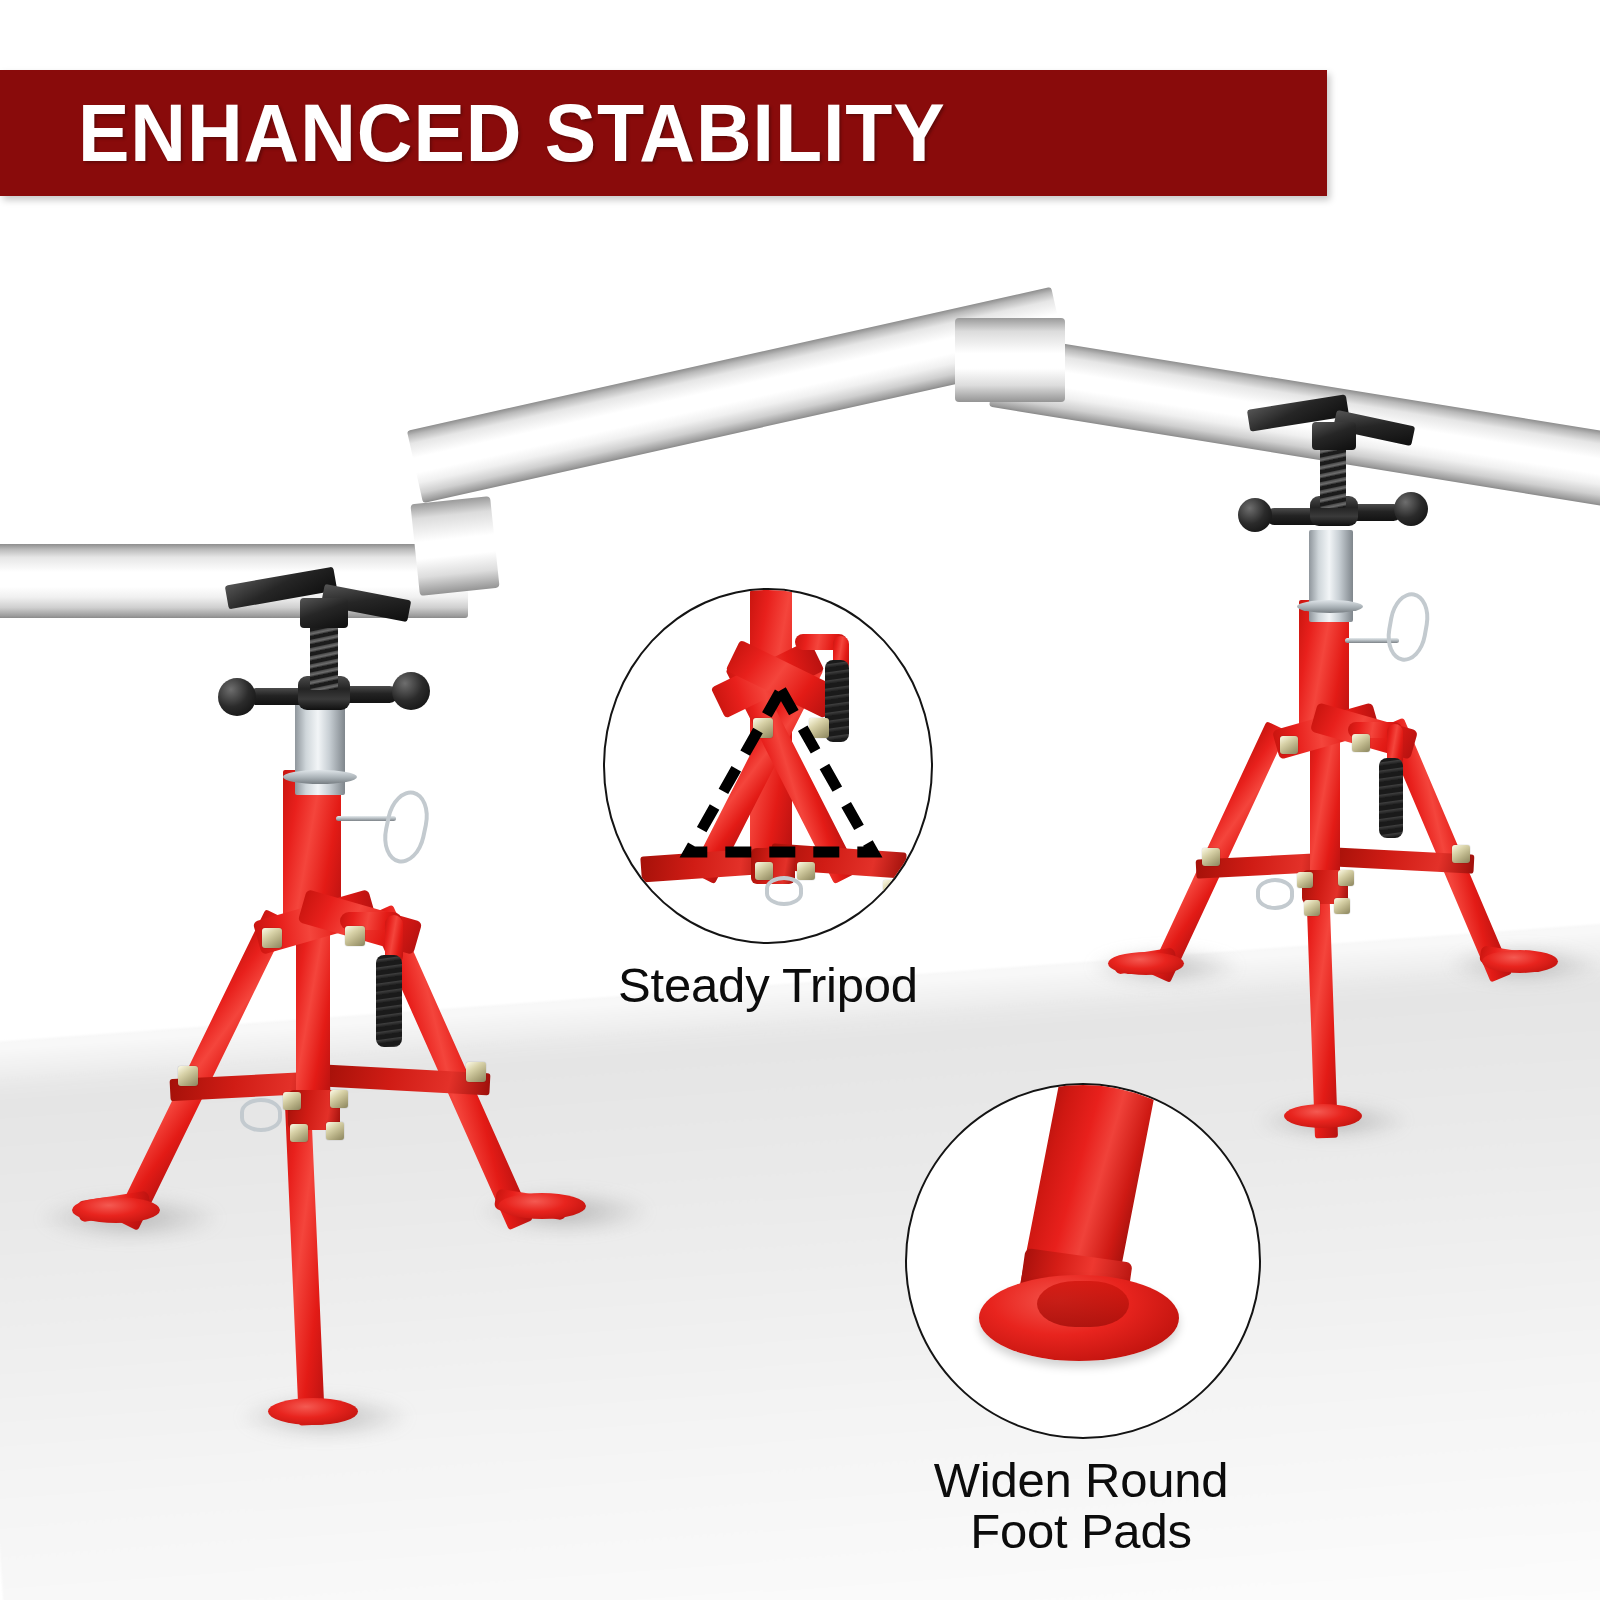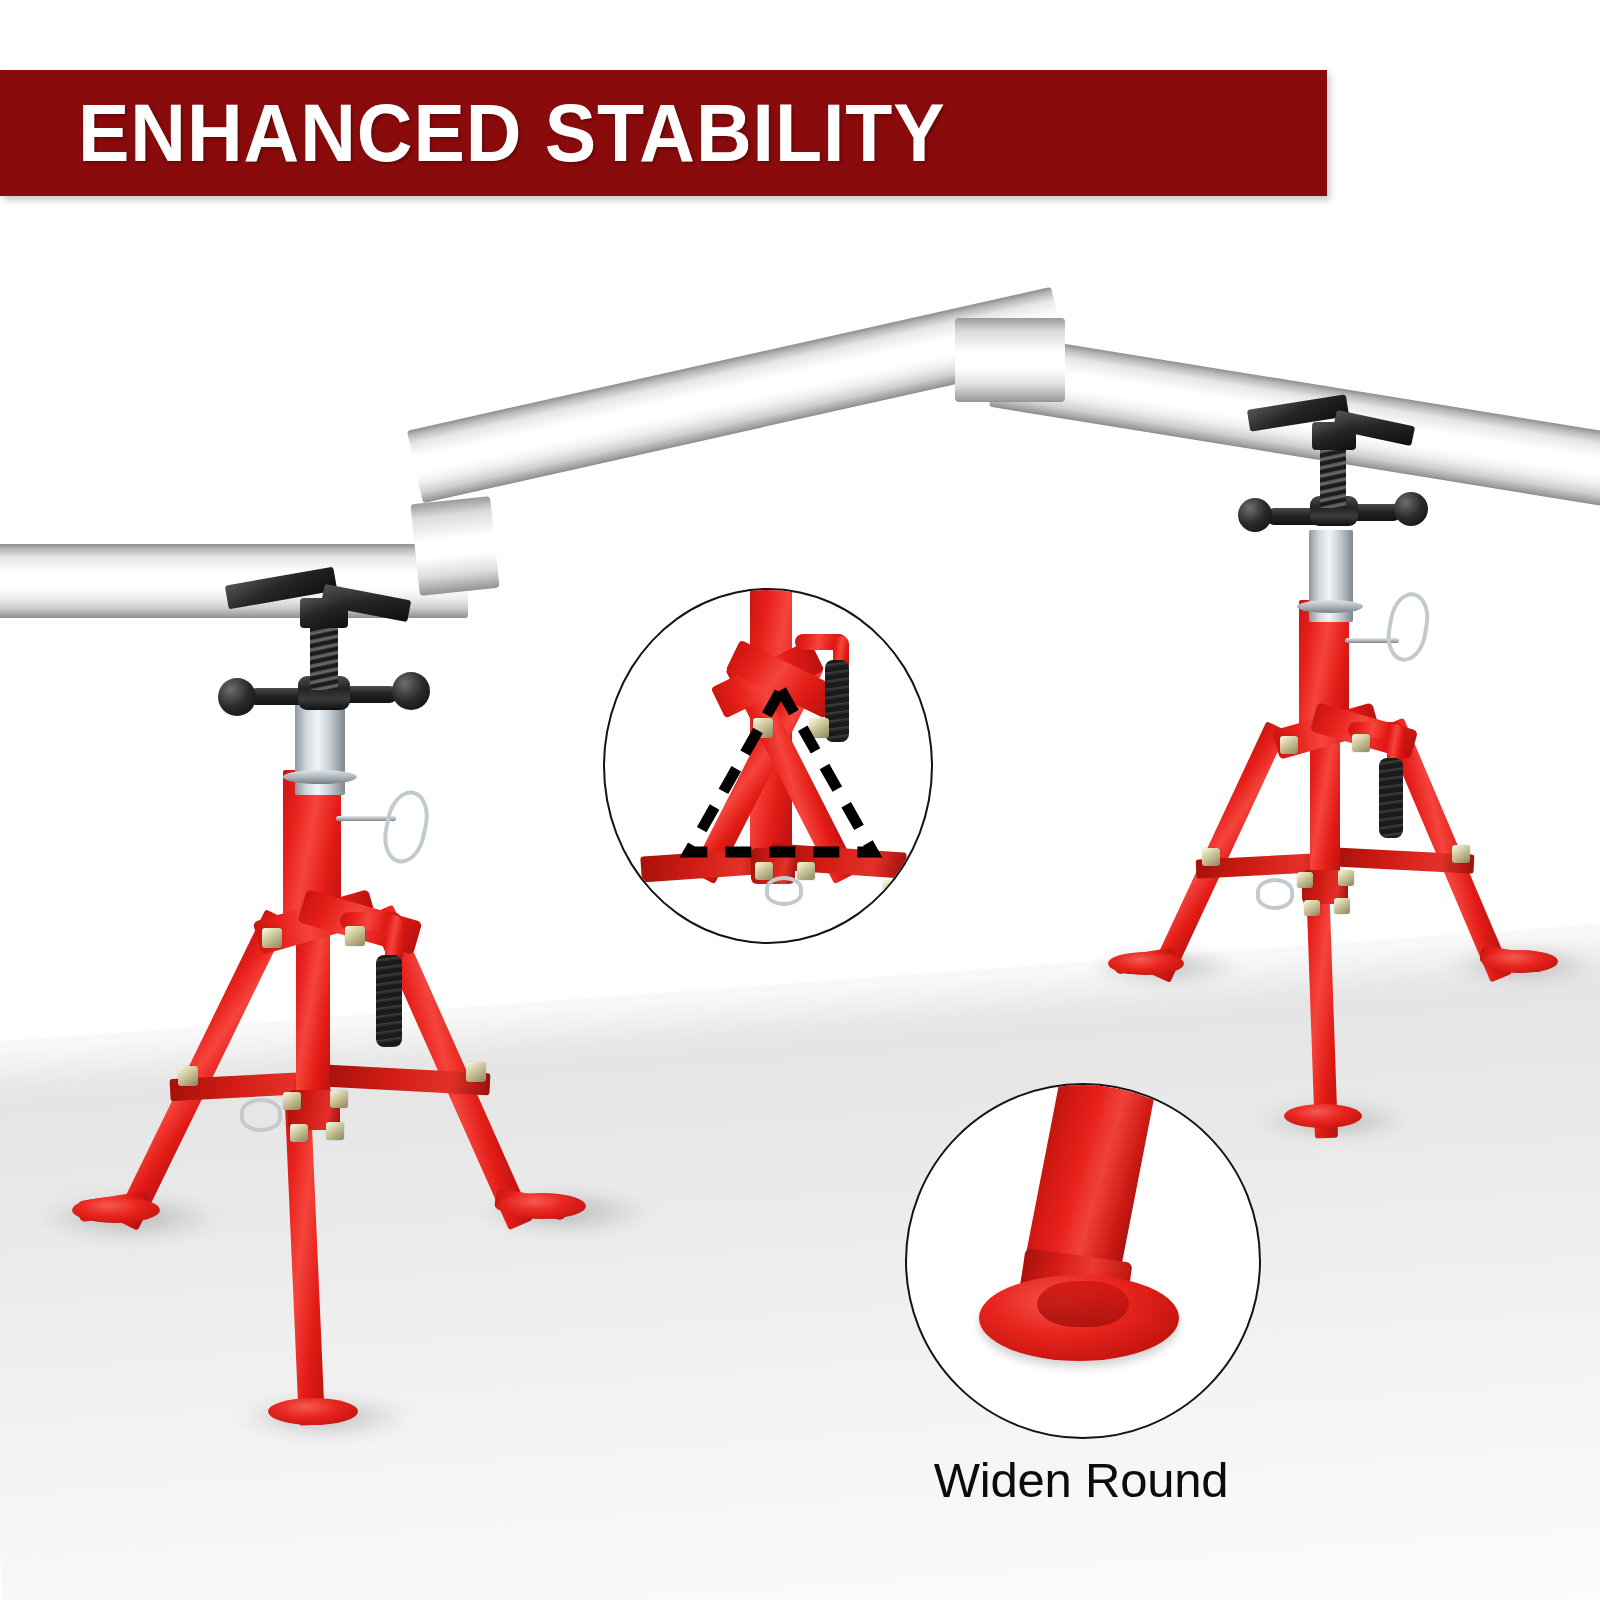--- a/index.html
+++ b/index.html
@@ -306,21 +306,21 @@
       <div class="bolt" style="left:150px;top:272px;width:18px;height:18px;"></div>
       <div class="bolt" style="left:192px;top:272px;width:18px;height:18px;"></div>
       <div class="bolt" style="left:278px;top:290px;width:18px;height:18px;"></div>
       <div class="pin-wire" style="left:160px;top:286px;width:30px;height:22px;"></div>
 
       <svg style="position:absolute;left:0;top:0;" width="326" height="352">
         <polygon points="176,100 268,262 84,262" fill="none" stroke="#000000" stroke-width="11" stroke-dasharray="26 18" stroke-linecap="butt"></polygon>
       </svg>
     </div>
   </div>
-  <div class="caption" style="left:558px;top:960px;width:420px;"><br></div>
+  <div class="caption" style="left:558px;top:960px;width:420px;"><span>Steady Tripod</span><br></div>
 
   <div class="callout" style="left:905px;top:1083px;width:352px;height:352px;">
     <div style="position:absolute;left:0;top:0;width:352px;height:352px;">
 
       <div style="position:absolute;left:108px;top:-40px;width:96px;height:270px;
                   transform:rotate(11deg);transform-origin:50% 100%;
                   background:linear-gradient(95deg,#b8130e 0%,#cf1812 14%,#e8201c 38%,#f0423a 58%,#cf1a14 82%,#9c0f0a 100%);
                   border-radius:4px;"></div>
 
       <div style="position:absolute;left:112px;top:170px;width:108px;height:88px;
@@ -329,18 +329,18 @@
                   border-radius:6px;"></div>
 
       <div style="position:absolute;left:72px;top:190px;width:200px;height:86px;border-radius:50%;
                   background:radial-gradient(ellipse at 40% 30%,#f4554c 0%,#e8241e 40%,#c0130e 80%,#8d0b07 100%);
                   box-shadow:0 6px 10px rgba(0,0,0,.18);"></div>
 
       <div style="position:absolute;left:130px;top:196px;width:92px;height:46px;border-radius:50%/60%;
                   background:linear-gradient(180deg,#d3170f 0%,#a6100b 100%);opacity:.85;"></div>
     </div>
   </div>
-  <div class="caption" style="left:866px;top:1455px;width:430px;"><span>Widen Round</span><br></div>
+  <div class="caption" style="left:866px;top:1455px;width:430px;"><span>Widen Round</span><br><span>Foot Pads</span></div>
 
   <div class="banner"></div>
   <div class="banner-text">ENHANCED STABILITY</div>
 
 </div>
 
 </body></html>

